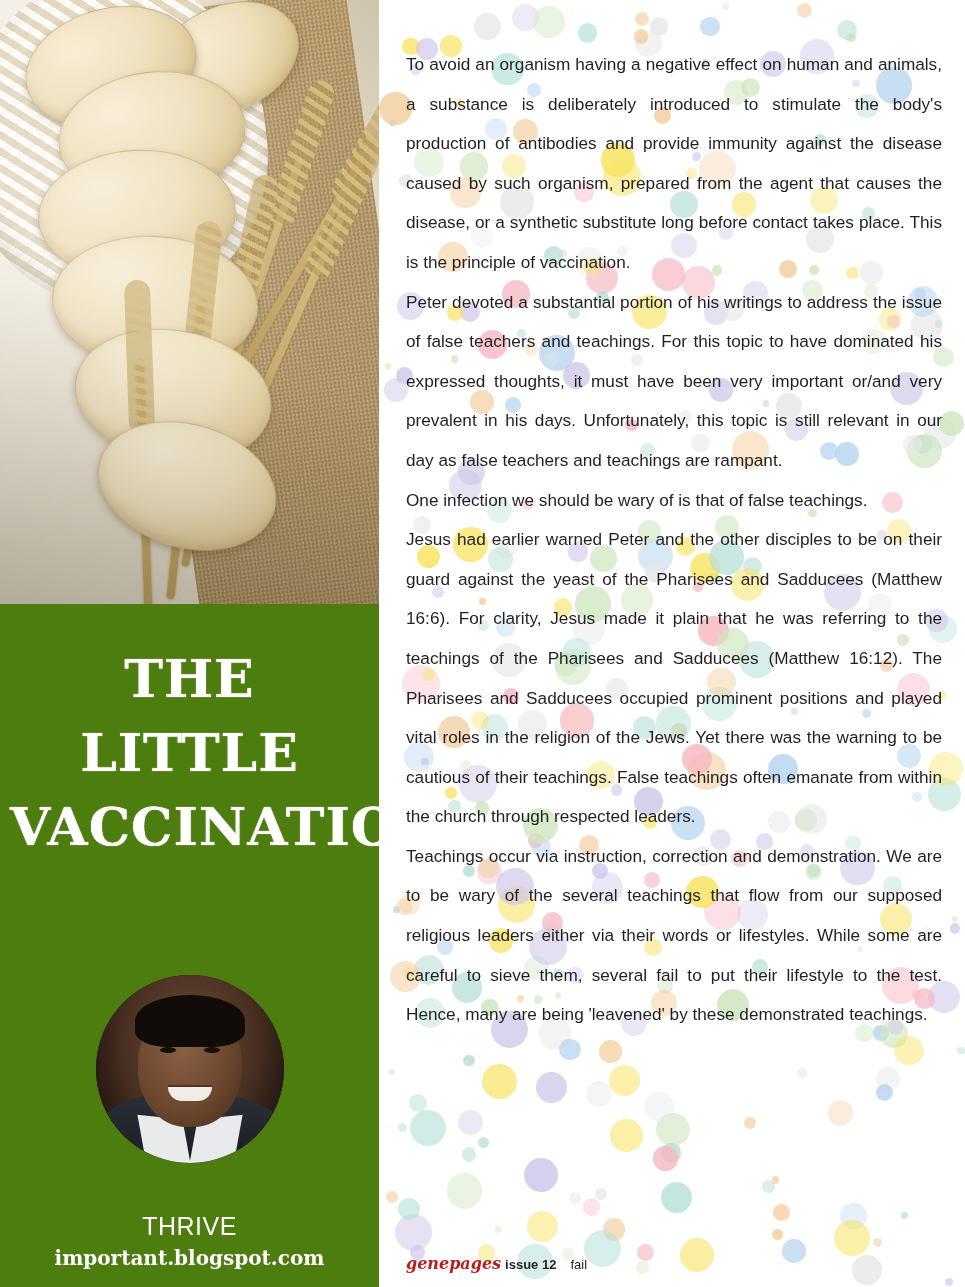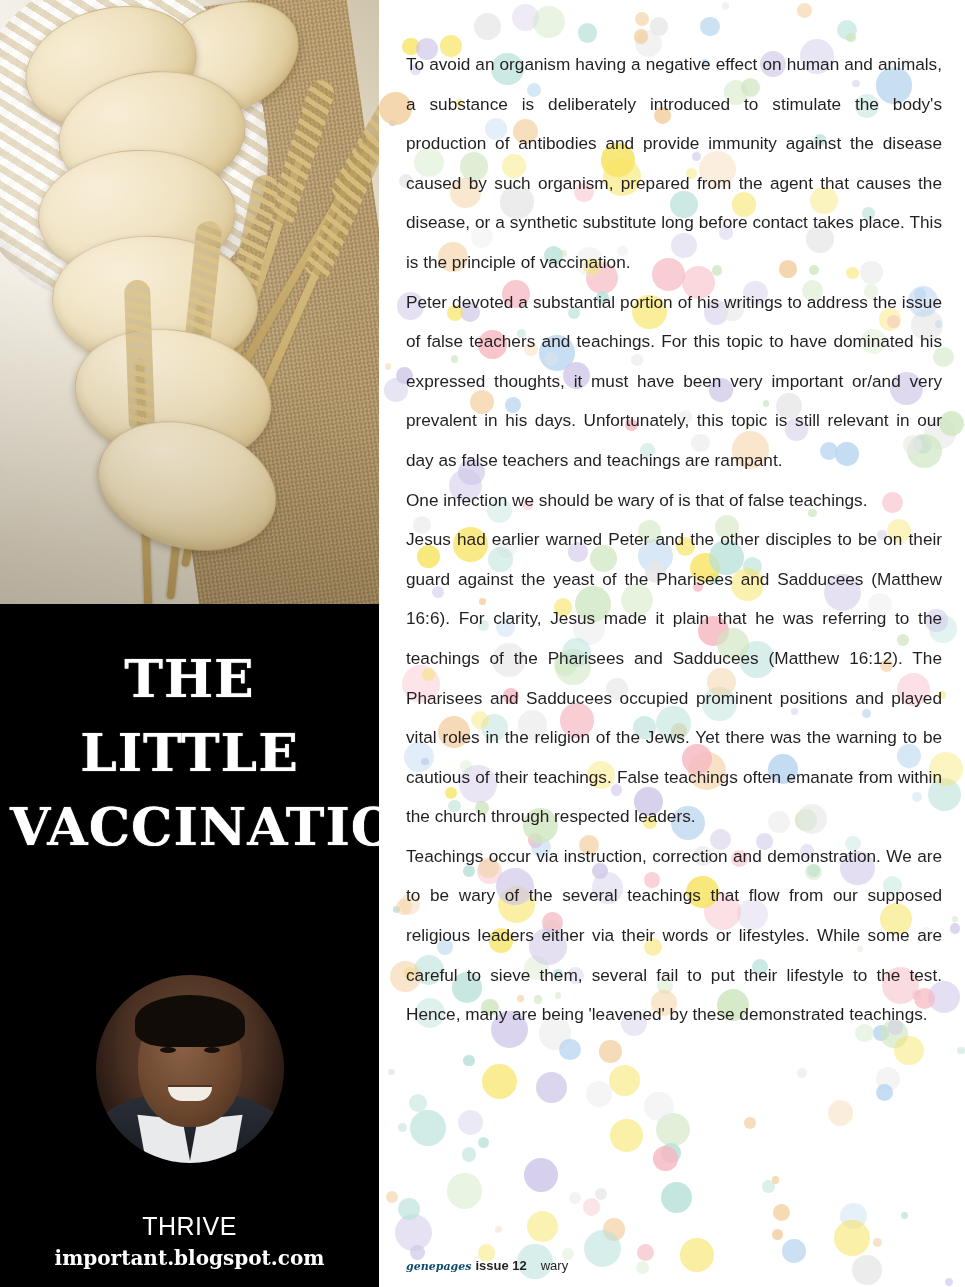--- a/index.html
+++ b/index.html
@@ -123,21 +123,21 @@
                 linear-gradient(200deg, rgba(0,0,0,0) 55%, rgba(0,0,0,0.18) 100%);
     pointer-events: none;
   }
 
   .black-panel {
     position: absolute;
     left: 0;
     top: 604px;
     width: 379px;
     height: 683px;
-    background: #000000;
+    background: #4d7c0f;
     color: #ffffff;
     text-align: center;
   }
   .cover-title {
     margin: 0;
     padding: 38px 10px 0 10px;
     font-family: "DejaVu Serif", serif;
     font-weight: bold;
     font-size: 52px;
     line-height: 1.42;
@@ -296,22 +296,22 @@
     position: absolute;
     left: 27px;
     bottom: 14px;
     font-size: 13px;
     color: #231f20;
   }
   .footer .brand {
     font-family: "DejaVu Serif", serif;
     font-weight: bold;
     font-style: italic;
-    color: #0c4a6e;
-    font-size: 11px;
+    color: #b91c1c;
+    font-size: 16px;
   }
   .footer .issue {
     font-weight: bold;
     margin-left: 4px;
   }
   .footer .pageword {
     margin-left: 14px;
   }
 </style>
 </head>
@@ -702,17 +702,17 @@
 
     <div class="article">
       <p>To avoid an organism having a negative effect on human and animals, a substance is deliberately introduced to stimulate the body's production of antibodies and provide immunity against the disease caused by such organism, prepared from the agent that causes the disease, or a synthetic substitute long before contact takes place. This is the principle of vaccination.</p>
       <p>Peter devoted a substantial portion of his writings to address the issue of false teachers and teachings.  For this topic to have dominated his expressed thoughts, it must have been very important or/and very prevalent in his days. Unfortunately, this topic is still relevant in our day as false teachers and teachings are rampant.</p>
       <p>One infection we should be wary of is that of false teachings.</p>
       <p>Jesus had earlier warned Peter and the other disciples to be on their guard against the yeast of the Pharisees and Sadducees (Matthew 16:6). For clarity, Jesus made it plain that he was referring to the teachings of the Pharisees and Sadducees (Matthew 16:12). The Pharisees and Sadducees occupied prominent positions and played vital roles in the religion of the Jews. Yet there was the warning to be cautious of their teachings. False teachings often emanate from within the church through respected leaders.</p>
       <p>Teachings occur via instruction, correction and demonstration. We are to be wary of the several teachings that flow from our supposed religious leaders either via their words or lifestyles. While some are careful to sieve them, several fail to put their lifestyle to the test. Hence, many are being 'leavened' by these demonstrated teachings.</p>
     </div>
 
     <div class="footer">
-      <span class="brand">genepages</span><span class="issue">issue 12</span><span class="pageword">wary</span>
+      <span class="brand">genepages</span><span class="issue">issue 12</span><span class="pageword">fail</span>
     </div>
   </div>
 
 </div>
 
 </body></html>

